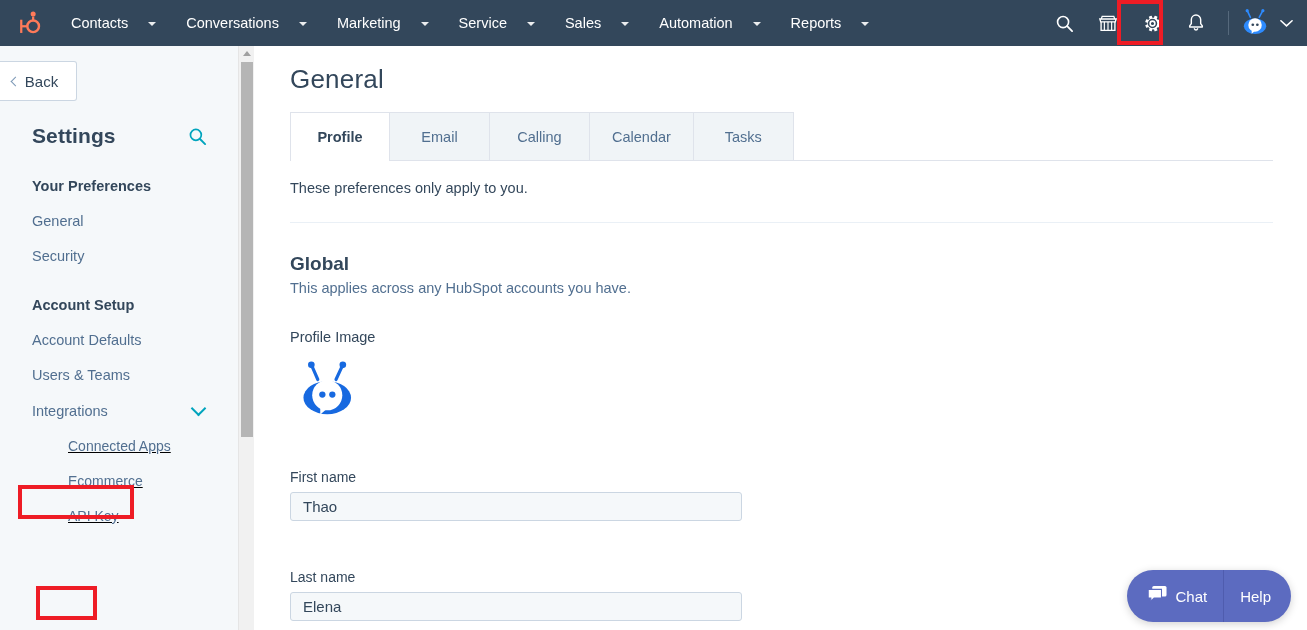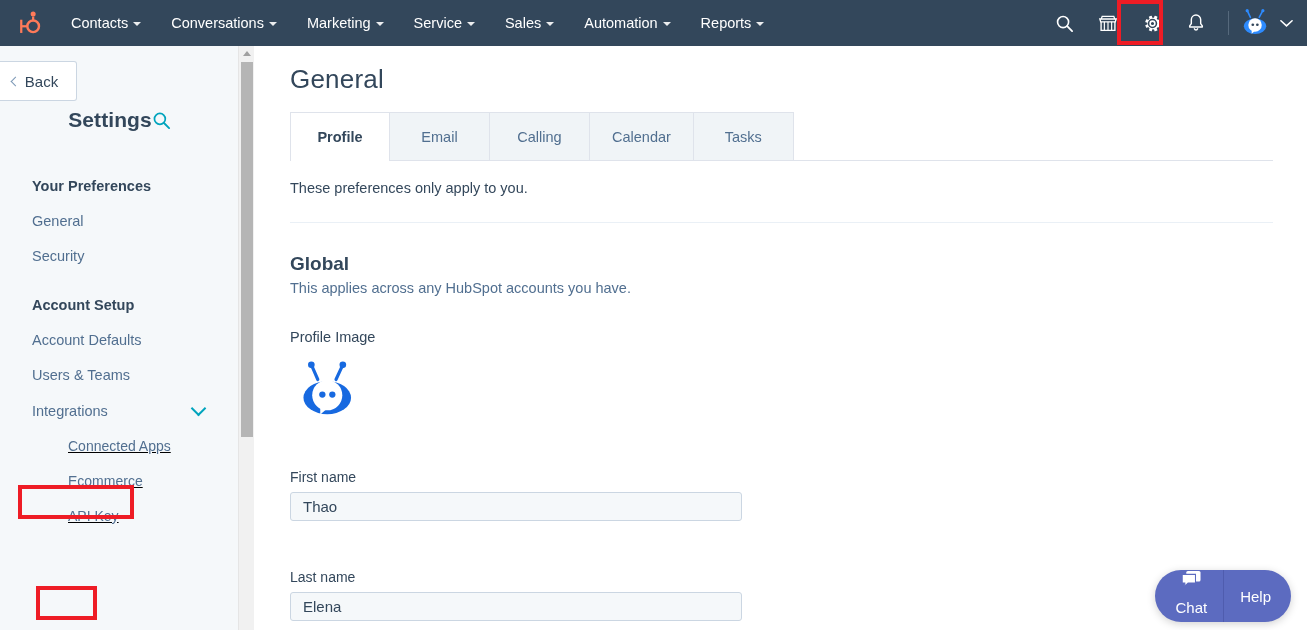--- a/index.html
+++ b/index.html
@@ -22,21 +22,21 @@
   }
   .logo {
     width: 56px; height: 46px;
     display: flex; align-items: center; justify-content: center;
     flex: 0 0 56px;
   }
   .logo svg { display: block; }
 
   .navitems { display: flex; align-items: center; height: 46px; }
   .navitem {
-    display: flex; align-items: center; gap: 5px;
+    display: flex; align-items: center; gap: 20px;
     color: #ffffff; font-size: 14.5px;
     padding: 0 15px; height: 46px; cursor: pointer;
     white-space: nowrap;
   }
   .caret {
     width: 0; height: 0; position: relative; top: 1px;
     border-left: 4px solid transparent;
     border-right: 4px solid transparent;
     border-top: 4.5px solid #ffffff;
     opacity: .9;
@@ -94,23 +94,23 @@
     color: #33475b; font-size: 15px;
   }
   .backchev {
     display:inline-block; width: 7px; height: 7px;
     border-left: 1.6px solid #7c98b6;
     border-bottom: 1.6px solid #7c98b6;
     transform: rotate(45deg);
     position: relative; left: 2px;
   }
   .settings-head {
-    position: absolute; left: 32px; top: 62px;
+    position: absolute; left: 32px; top: 78px;
     width: 175px;
-    display: flex; align-items: center; justify-content: center;
+    display: flex; align-items: center; justify-content: space-between;
   }
   .settings-title {
     font-size: 21px; font-weight: 700; color: #33475b;
     letter-spacing: .1px;
   }
   .searchicon-side { cursor: pointer; display:flex; }
 
   .navlist { position: absolute; left: 0; top: 122px; width: 238px; }
   .group-label {
     font-size: 14.5px; font-weight: 700; color: #33475b;
@@ -252,21 +252,20 @@
     border-radius: 26px;
     display: flex; align-items: stretch;
     z-index: 50;
     box-shadow: 0 2px 8px rgba(0,0,0,.18);
   }
   .chat-part {
     display: flex; align-items: center; gap: 7px;
     padding: 0 16px 0 20px;
     color: #ffffff; font-size: 15px; cursor: pointer;
     border-radius: 26px 0 0 26px;
-    flex-direction: column;
   }
   .help-part {
     display: flex; align-items: center;
     padding: 0 20px 0 16px;
     color: #ffffff; font-size: 15px; cursor: pointer;
     border-left: 1px solid #4f5cae;
     border-radius: 0 26px 26px 0;
   }
 </style>
 </head>

